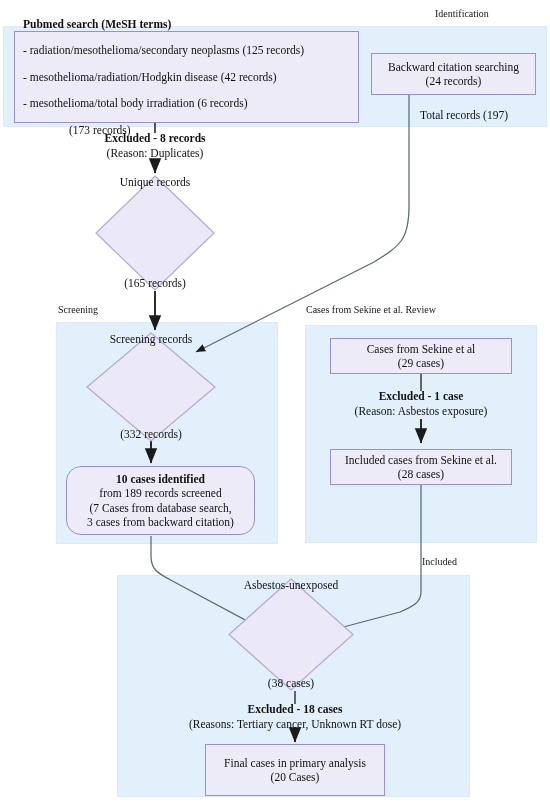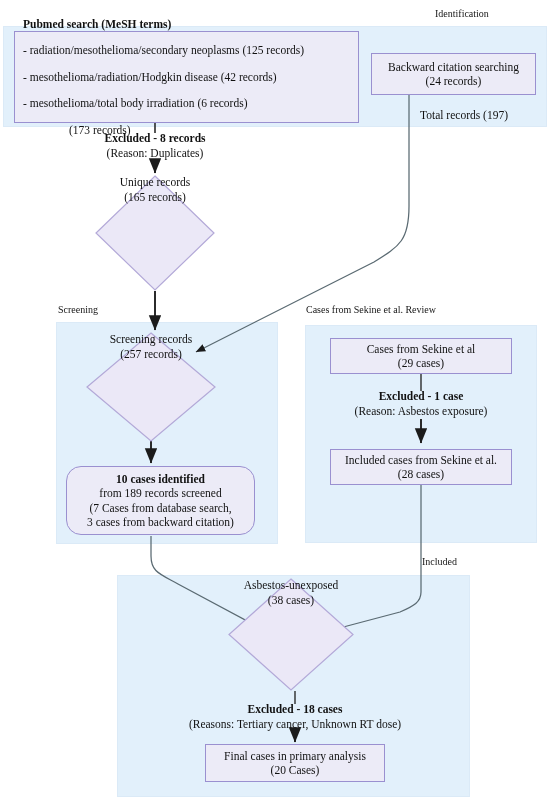--- a/index.html
+++ b/index.html
@@ -43,21 +43,21 @@
   }
   .box.left-align{align-items:flex-start;text-align:left;gap:12px;}
   .box .ln{white-space:nowrap;}
   .box .ln.b{font-weight:bold;}
 
   
   .diamond-wrap{position:absolute;}
   .diamond-wrap svg{position:absolute;left:0;top:0;overflow:visible;}
   .diamond-text{
     position:absolute;left:0;top:0;width:100%;height:100%;
-    display:flex;flex-direction:column;align-items:center;justify-content:flex-start;
+    display:flex;flex-direction:column;align-items:center;justify-content:space-between;
     text-align:center;font-size:11.5px;line-height:15px;
     pointer-events:none;
   }
   .diamond-text .ln{white-space:nowrap;}
 
   
   .note{
     position:absolute;
     text-align:center;
     font-size:11.5px;
@@ -146,21 +146,21 @@
       <div class="ln">(165 records)</div>
     </div>
   </div>
 
   <div class="diamond-wrap" style="left:86px;top:332px;width:130px;height:110px;">
     <svg width="130" height="110" viewBox="0 0 130 110" xmlns="http://www.w3.org/2000/svg">
       <polygon points="65,1 129,55 65,109 1,55" fill="#ebe8f7" stroke="#b3a9d8" stroke-width="1.2"></polygon>
     </svg>
     <div class="diamond-text">
       <div class="ln">Screening  records</div>
-      <div class="ln">(257 records)</div>
+      <div class="ln">(332 records)</div>
     </div>
   </div>
 
   <div class="box" style="left:66px;top:466px;width:189px;height:69px;border-radius:15px;">
     <div class="ln b">10 cases identified</div>
     <div class="ln">from 189 records screened</div>
     <div class="ln">(7 Cases from database  search,</div>
     <div class="ln">3 cases from backward  citation)</div>
   </div>
 
@@ -187,18 +187,18 @@
       <div class="ln">Asbestos-unexposed</div>
       <div class="ln">(38 cases)</div>
     </div>
   </div>
 
   <div class="note" style="left:120px;top:702px;width:350px;">
     <div class="b">Excluded  -  18 cases</div>
     <div>(Reasons: Tertiary cancer,  Unknown RT dose)</div>
   </div>
 
-  <div class="box" style="left:205px;top:744px;width:180px;height:38px;">
+  <div class="box" style="left:205px;top:744px;width:180px;height:52px;">
     <div class="ln">Final cases in primary analysis</div>
     <div class="ln">(20 Cases)</div>
   </div>
 
 </div>
 
 </body></html>

